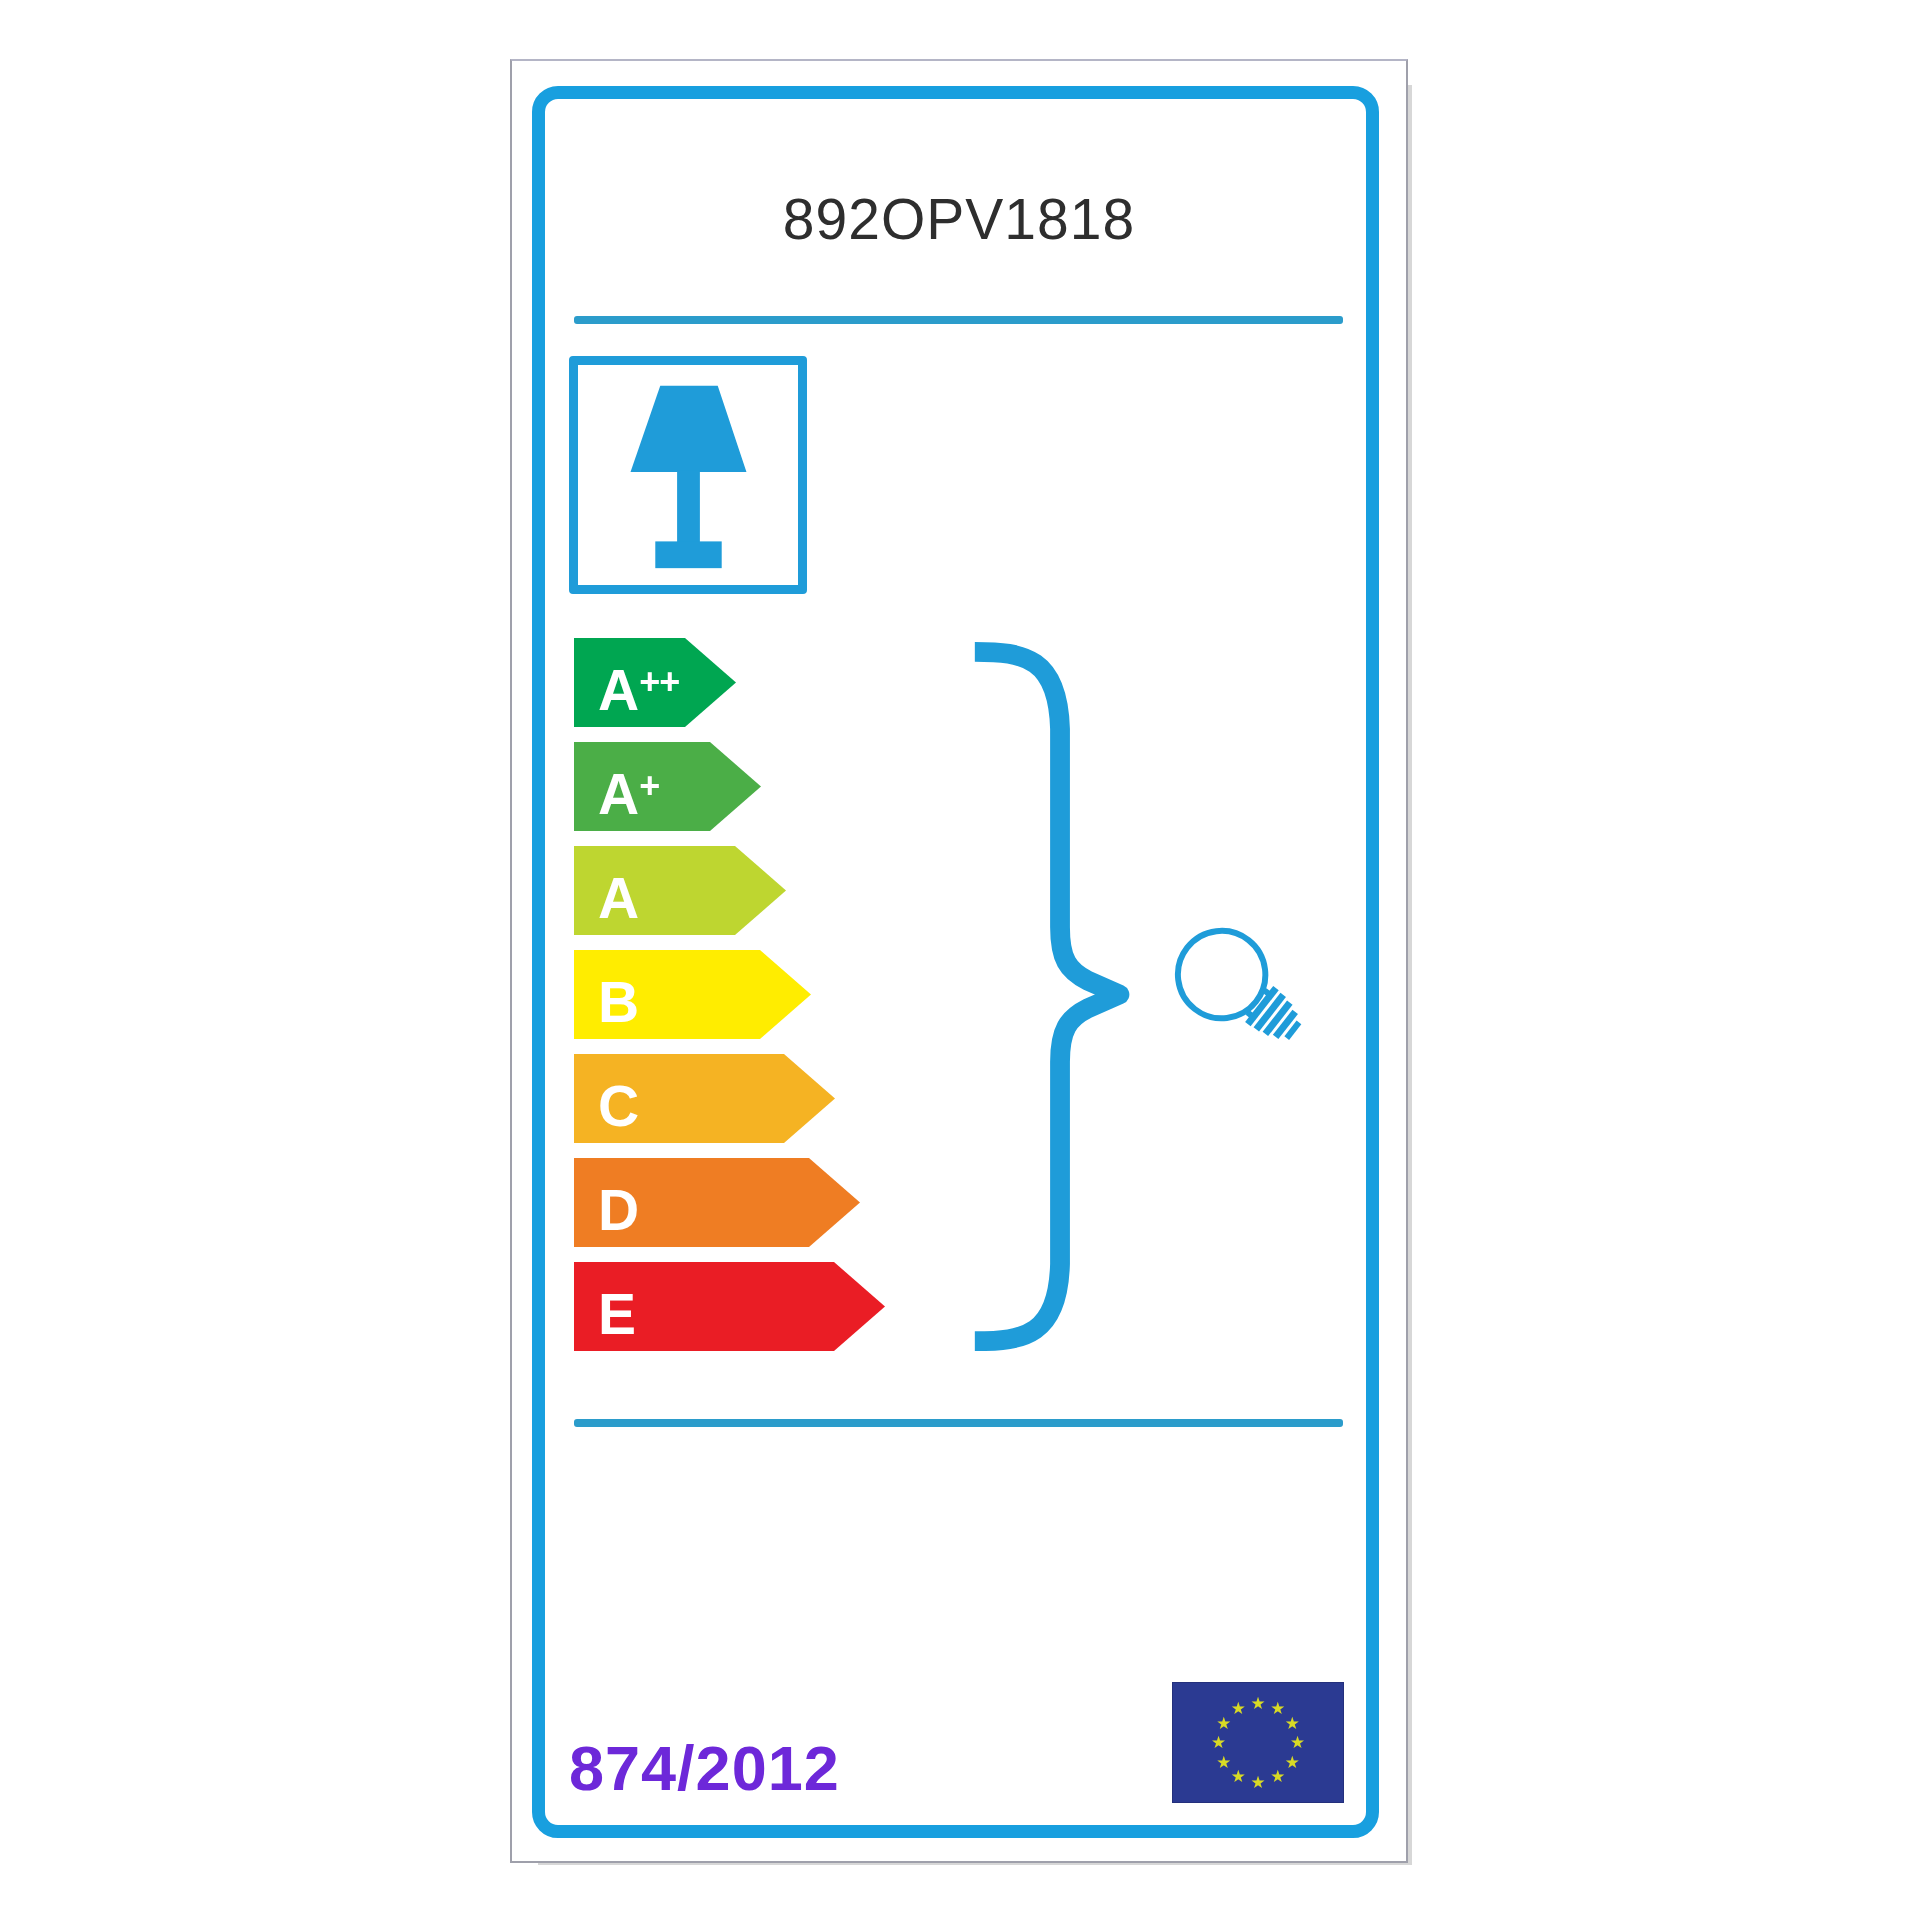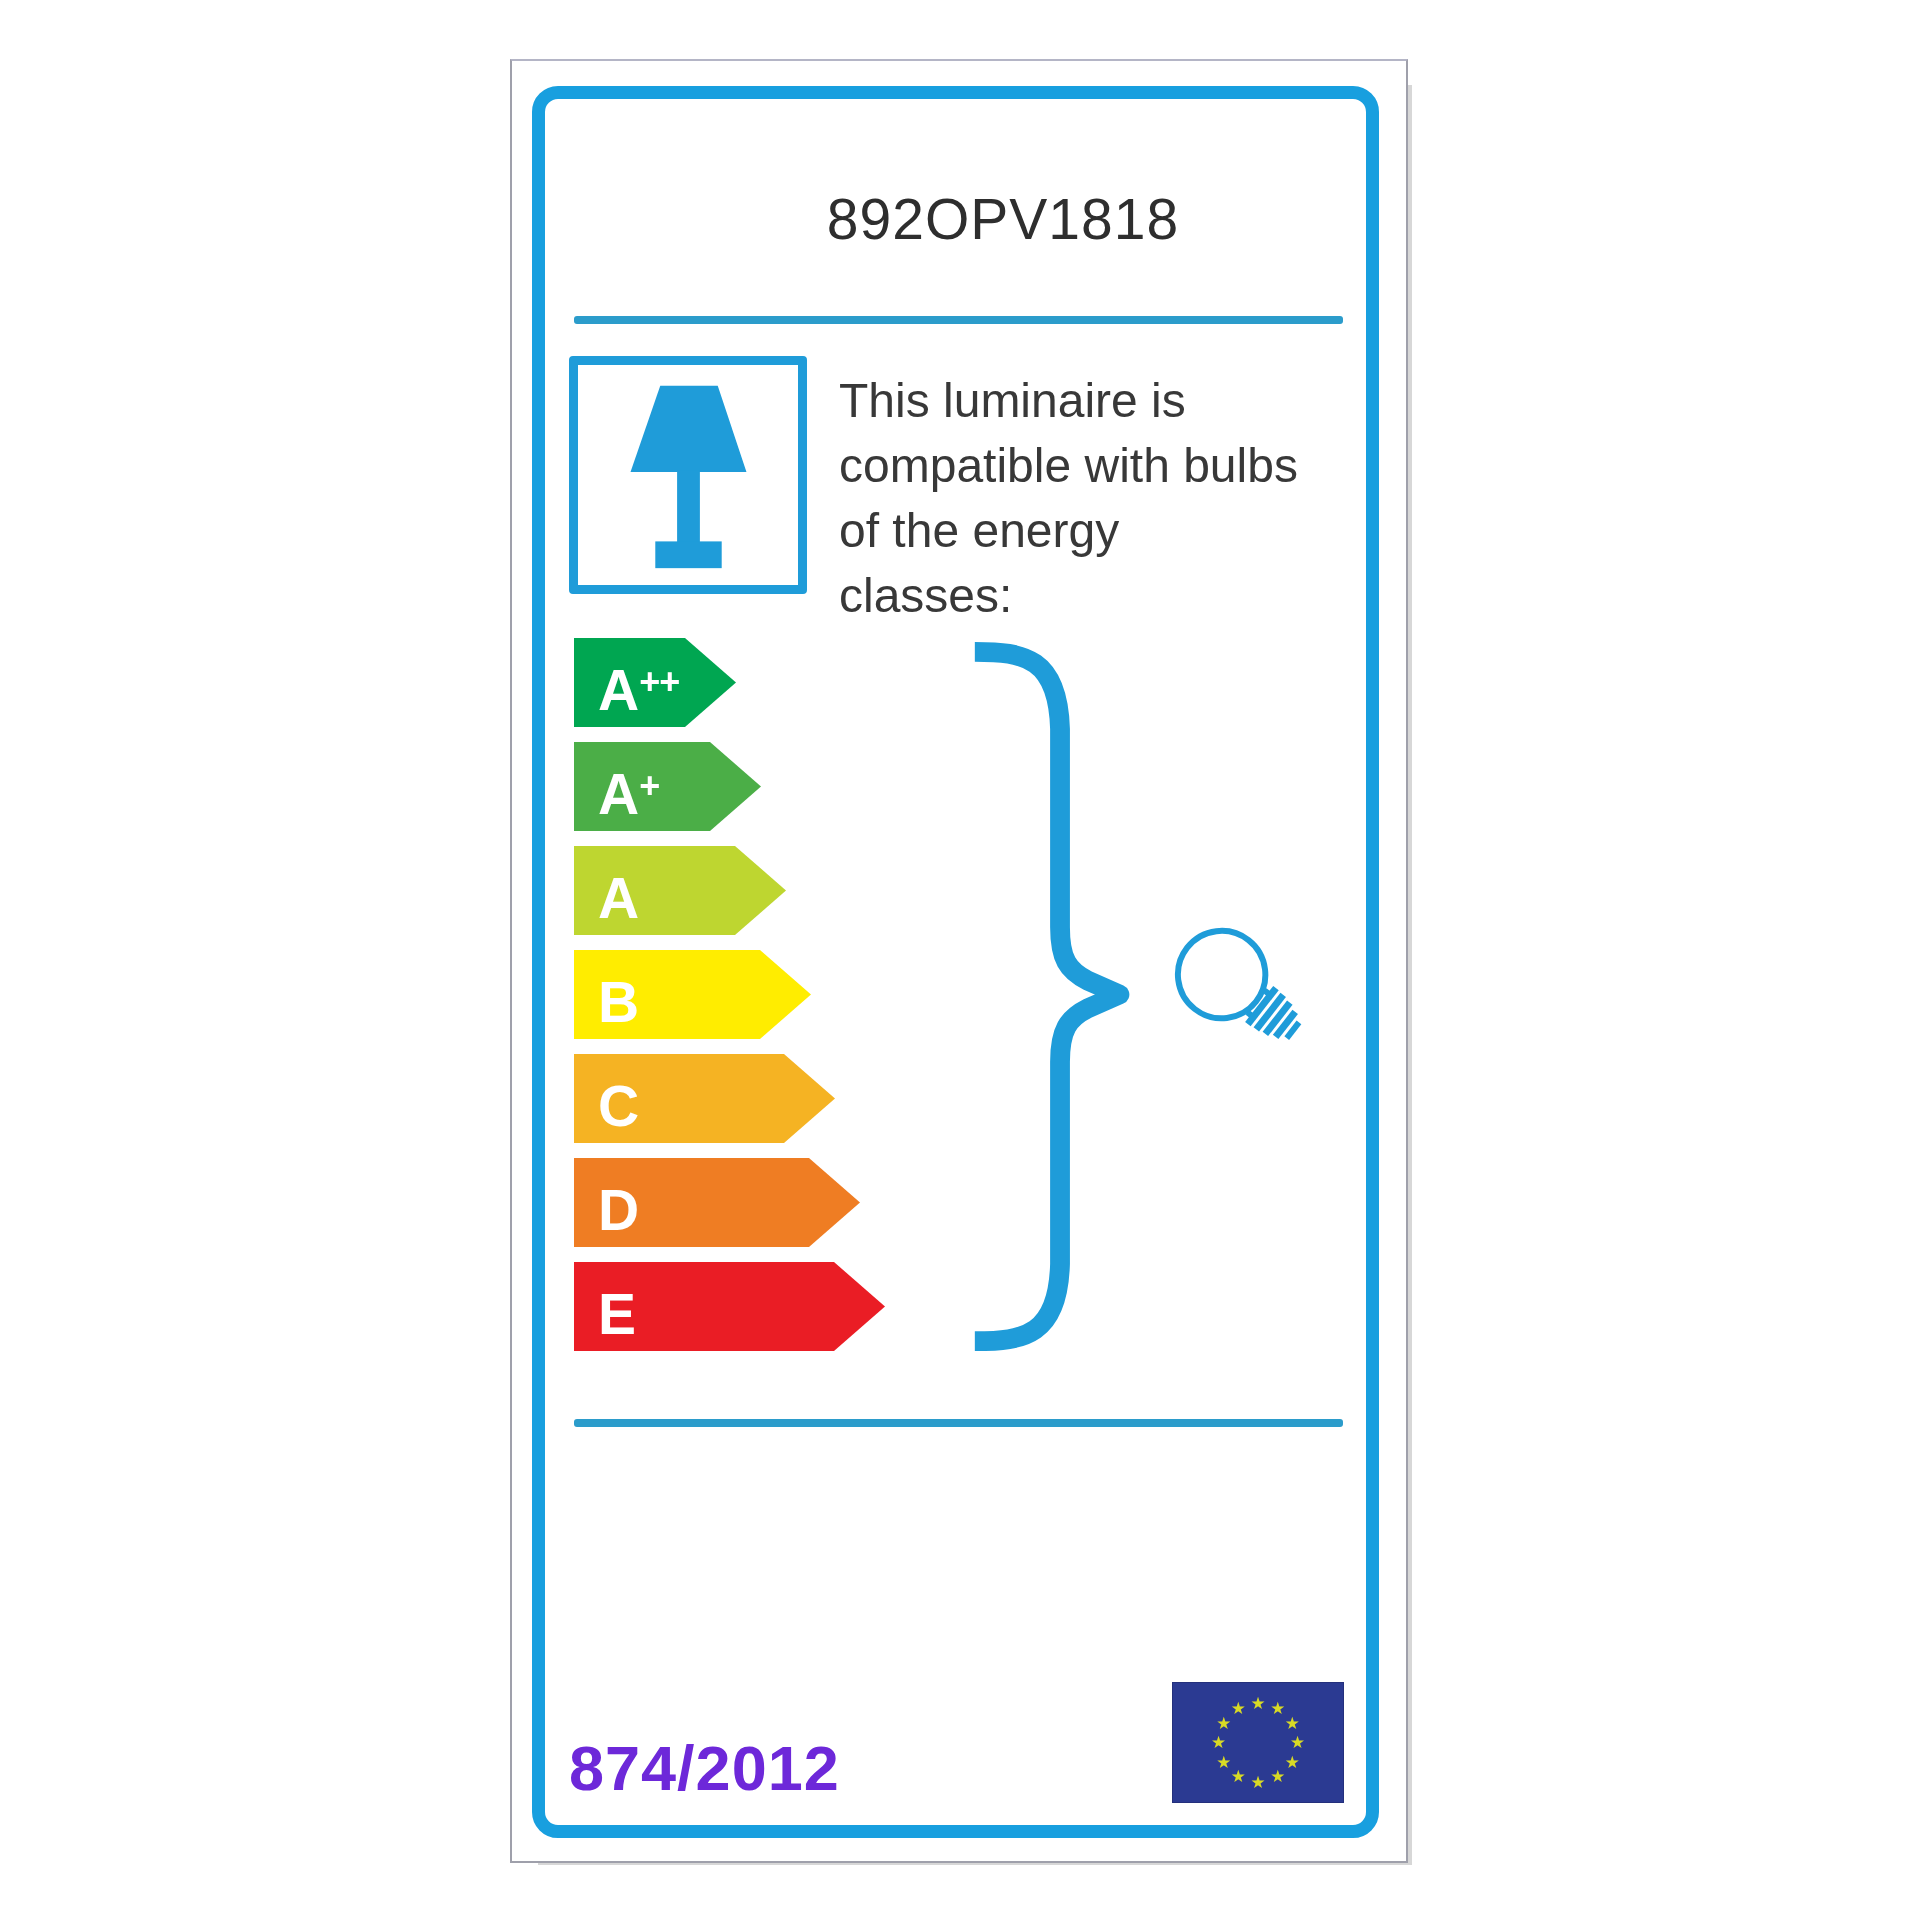--- a/index.html
+++ b/index.html
@@ -9,21 +9,21 @@
     position:absolute;left:510px;top:59px;width:894px;height:1800px;
     background:#ffffff;border:2px solid #9fa0ab;border-top-color:#b4b5c6;
     box-shadow:16px 14px 0 -12px #d7d7d7;
   }
   .blue-border{
     position:absolute;left:20px;top:25px;right:27px;bottom:23px;
     border:13px solid #189fdf;border-radius:26px;background:#ffffff;
   }
   .model-number{
     position:absolute;left:0;top:125px;width:100%;text-align:center;
-    font-size:57px;color:#2e2e2e;letter-spacing:1px;padding-left:44px;
+    font-size:57px;color:#2e2e2e;letter-spacing:1px;
   }
   .divider{
     position:absolute;left:62px;width:769px;height:8px;background:#2b9ccb;border-radius:3px;
   }
   .divider.top{top:255px;}
   .divider.bottom{top:1358px;}
 
   .lamp-box{
     position:absolute;left:57px;top:295px;width:238px;height:238px;
     border:9px solid #1f9cd9;background:#fff;box-sizing:border-box;border-radius:4px;
@@ -72,25 +72,20 @@
   <div class="divider top"></div>
 
   <div class="lamp-box">
     <svg width="220" height="220" viewBox="0 0 222 222">
       <polygon points="83,21 141,21 170,108 53,108" fill="#1f9cd9"></polygon>
       <rect x="100" y="106" width="23" height="74" fill="#1f9cd9"></rect>
       <rect x="78" y="178" width="67" height="27" fill="#1f9cd9"></rect>
     </svg>
   </div>
 
-  <div class="compat-text">
-    <div>This luminaire is</div>
-    <div>compatible with bulbs</div>
-    <div>of the energy classes:</div>
-  </div>
 
   <div class="arrow c0"><span>A</span><span class="sup">++</span></div>
   <div class="arrow c1"><span>A</span><span class="sup">+</span></div>
   <div class="arrow c2"><span>A</span><span class="sup"></span></div>
   <div class="arrow c3"><span>B</span><span class="sup"></span></div>
   <div class="arrow c4"><span>C</span><span class="sup"></span></div>
   <div class="arrow c5"><span>D</span><span class="sup"></span></div>
   <div class="arrow c6"><span>E</span><span class="sup"></span></div>
 
   <div class="brace-wrap">

